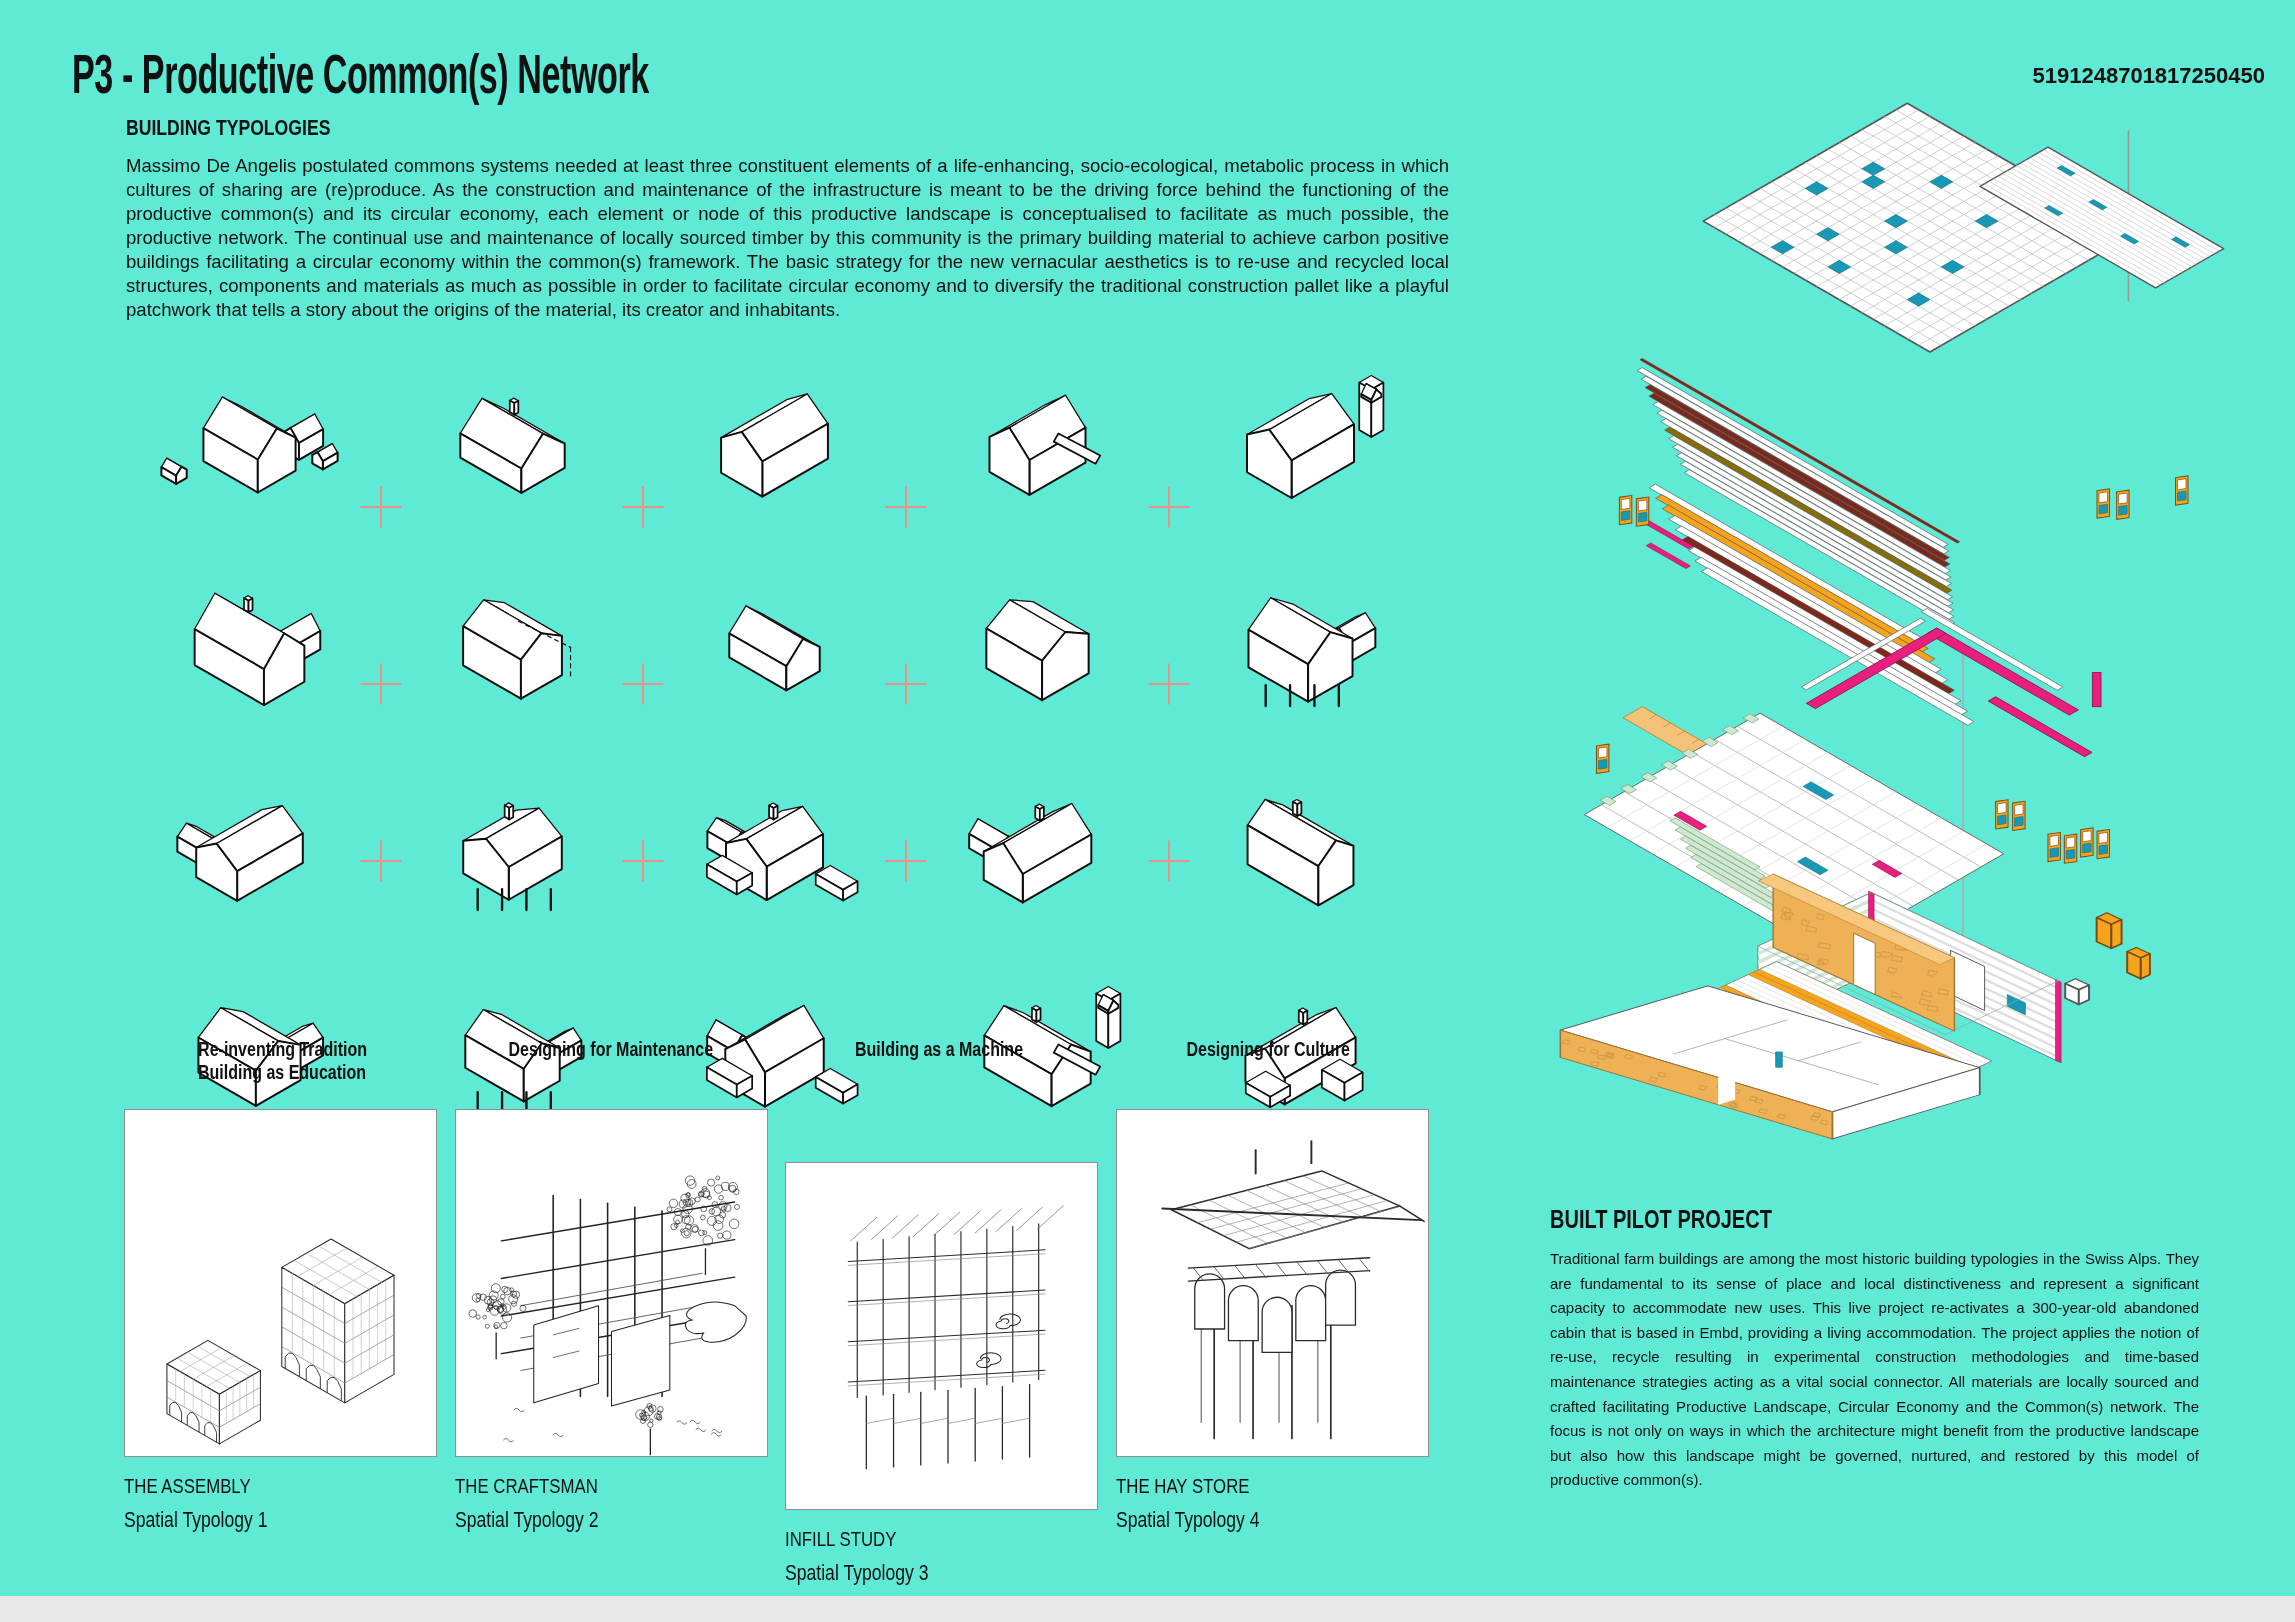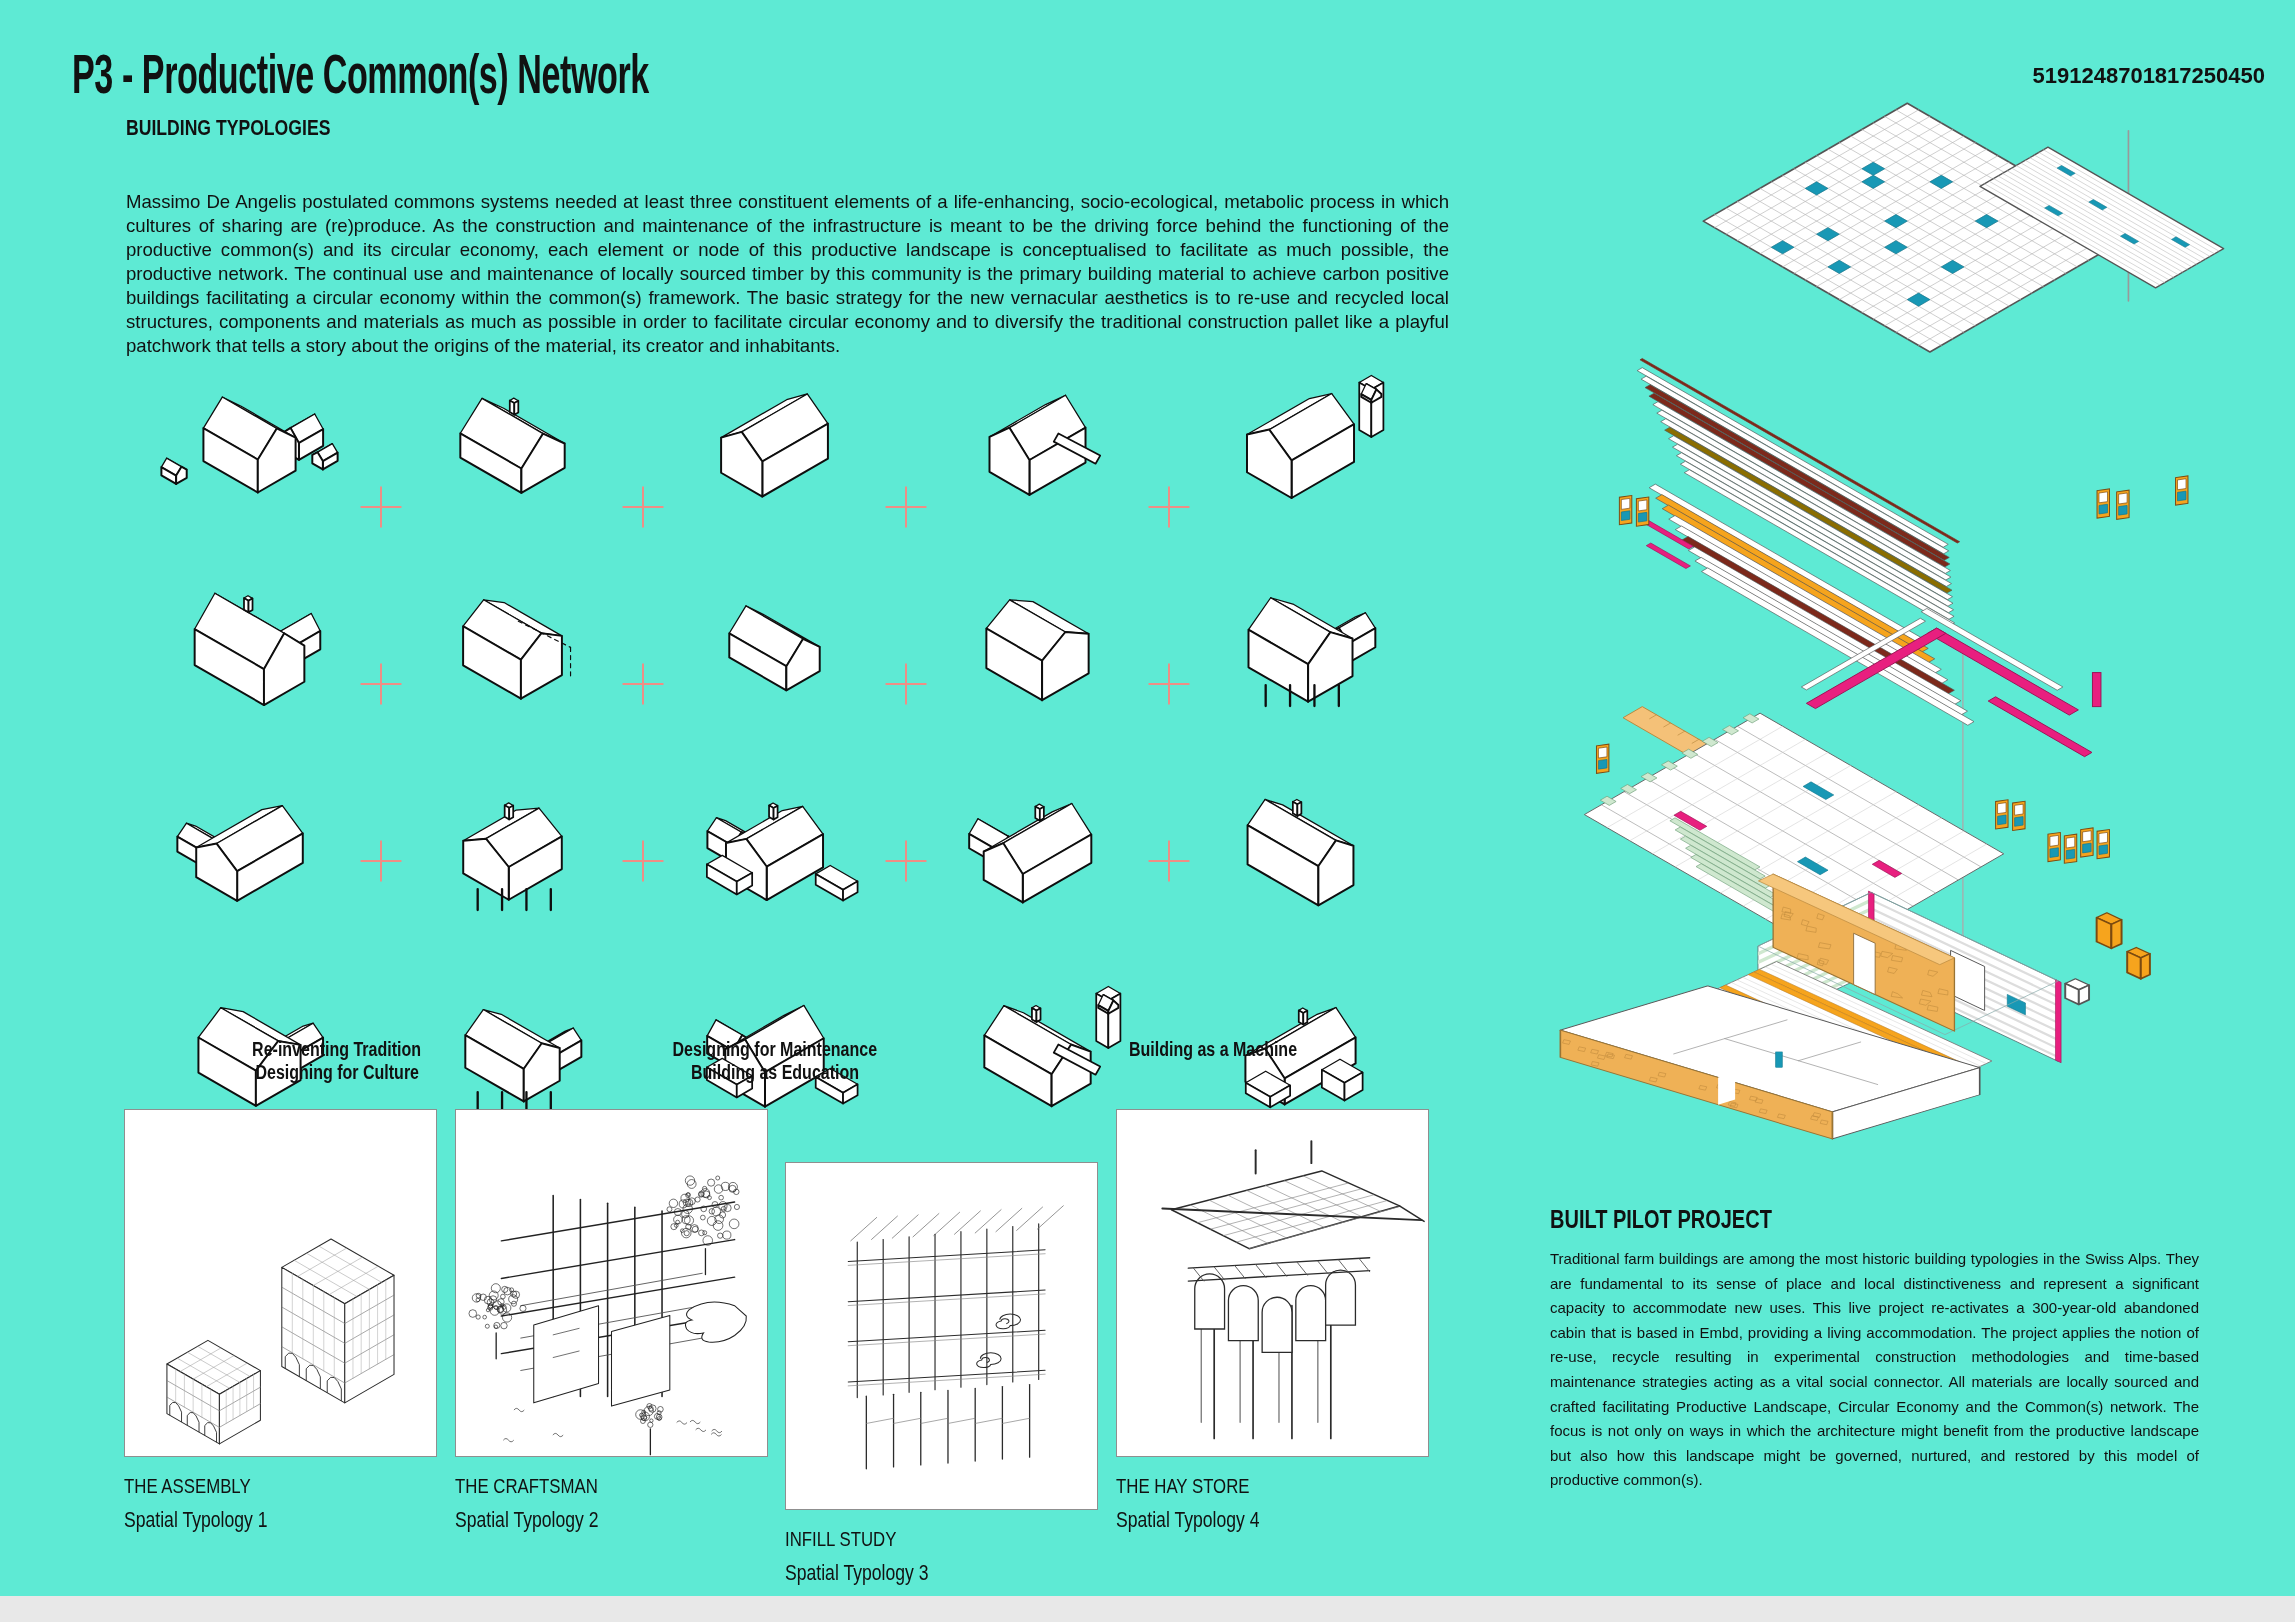--- a/index.html
+++ b/index.html
@@ -6,26 +6,26 @@
   .page{position:relative;width:2295px;height:1596px;background:#5eead4;overflow:hidden;
         font-family:"Liberation Sans",sans-serif;color:#111;}
   .abs{position:absolute;}
   .cond{display:inline-block;transform:scaleX(.62);transform-origin:0 50%;white-space:nowrap;letter-spacing:-0.7px;}
   .cond2{display:inline-block;transform:scaleX(.8);transform-origin:0 50%;white-space:nowrap;}
   .cond2c{display:inline-block;transform:scaleX(.8);transform-origin:50% 50%;white-space:nowrap;}
   .title{font-size:55px;font-weight:bold;}
   .code{font-size:22px;font-weight:bold;letter-spacing:0px;}
   .h1{font-size:22px;font-weight:bold;}
   .h2{font-size:25px;font-weight:bold;}
-  .body-text{font-size:18.6px;line-height:24px;text-align:justify;margin-top:36px;}
+  .body-text{font-size:18.6px;line-height:24px;text-align:justify;}
   .body-text2{font-size:15px;line-height:24.6px;text-align:justify;}
   #typology-grid{display:grid;grid-template-columns:repeat(5,1fr);grid-template-rows:repeat(4,1fr);}
   #typology-grid .cell{display:flex;align-items:center;justify-content:center;}
   #typology-grid svg{width:94%;height:94%;}
-  #label-row{display:grid;grid-template-columns:repeat(3,1fr);}
+  #label-row{display:grid;grid-template-columns:repeat(4,1fr);}
   #label-row .col-label{text-align:center;font-size:20px;font-weight:bold;}
   .plus{position:absolute;width:42px;height:42px;}
   .sbox{position:absolute;width:314px;}
   .sbox .frame{width:311px;height:346px;border:1.3px solid #8f8f8f;background:#fff;}
   .sbox .frame svg{width:100%;height:100%;}
   .cap-title{margin-top:17px;font-size:21px;font-weight:normal;}
   .cap-sub{margin-top:9.2px;font-size:22px;}
 </style>
 </head>
 <body>

